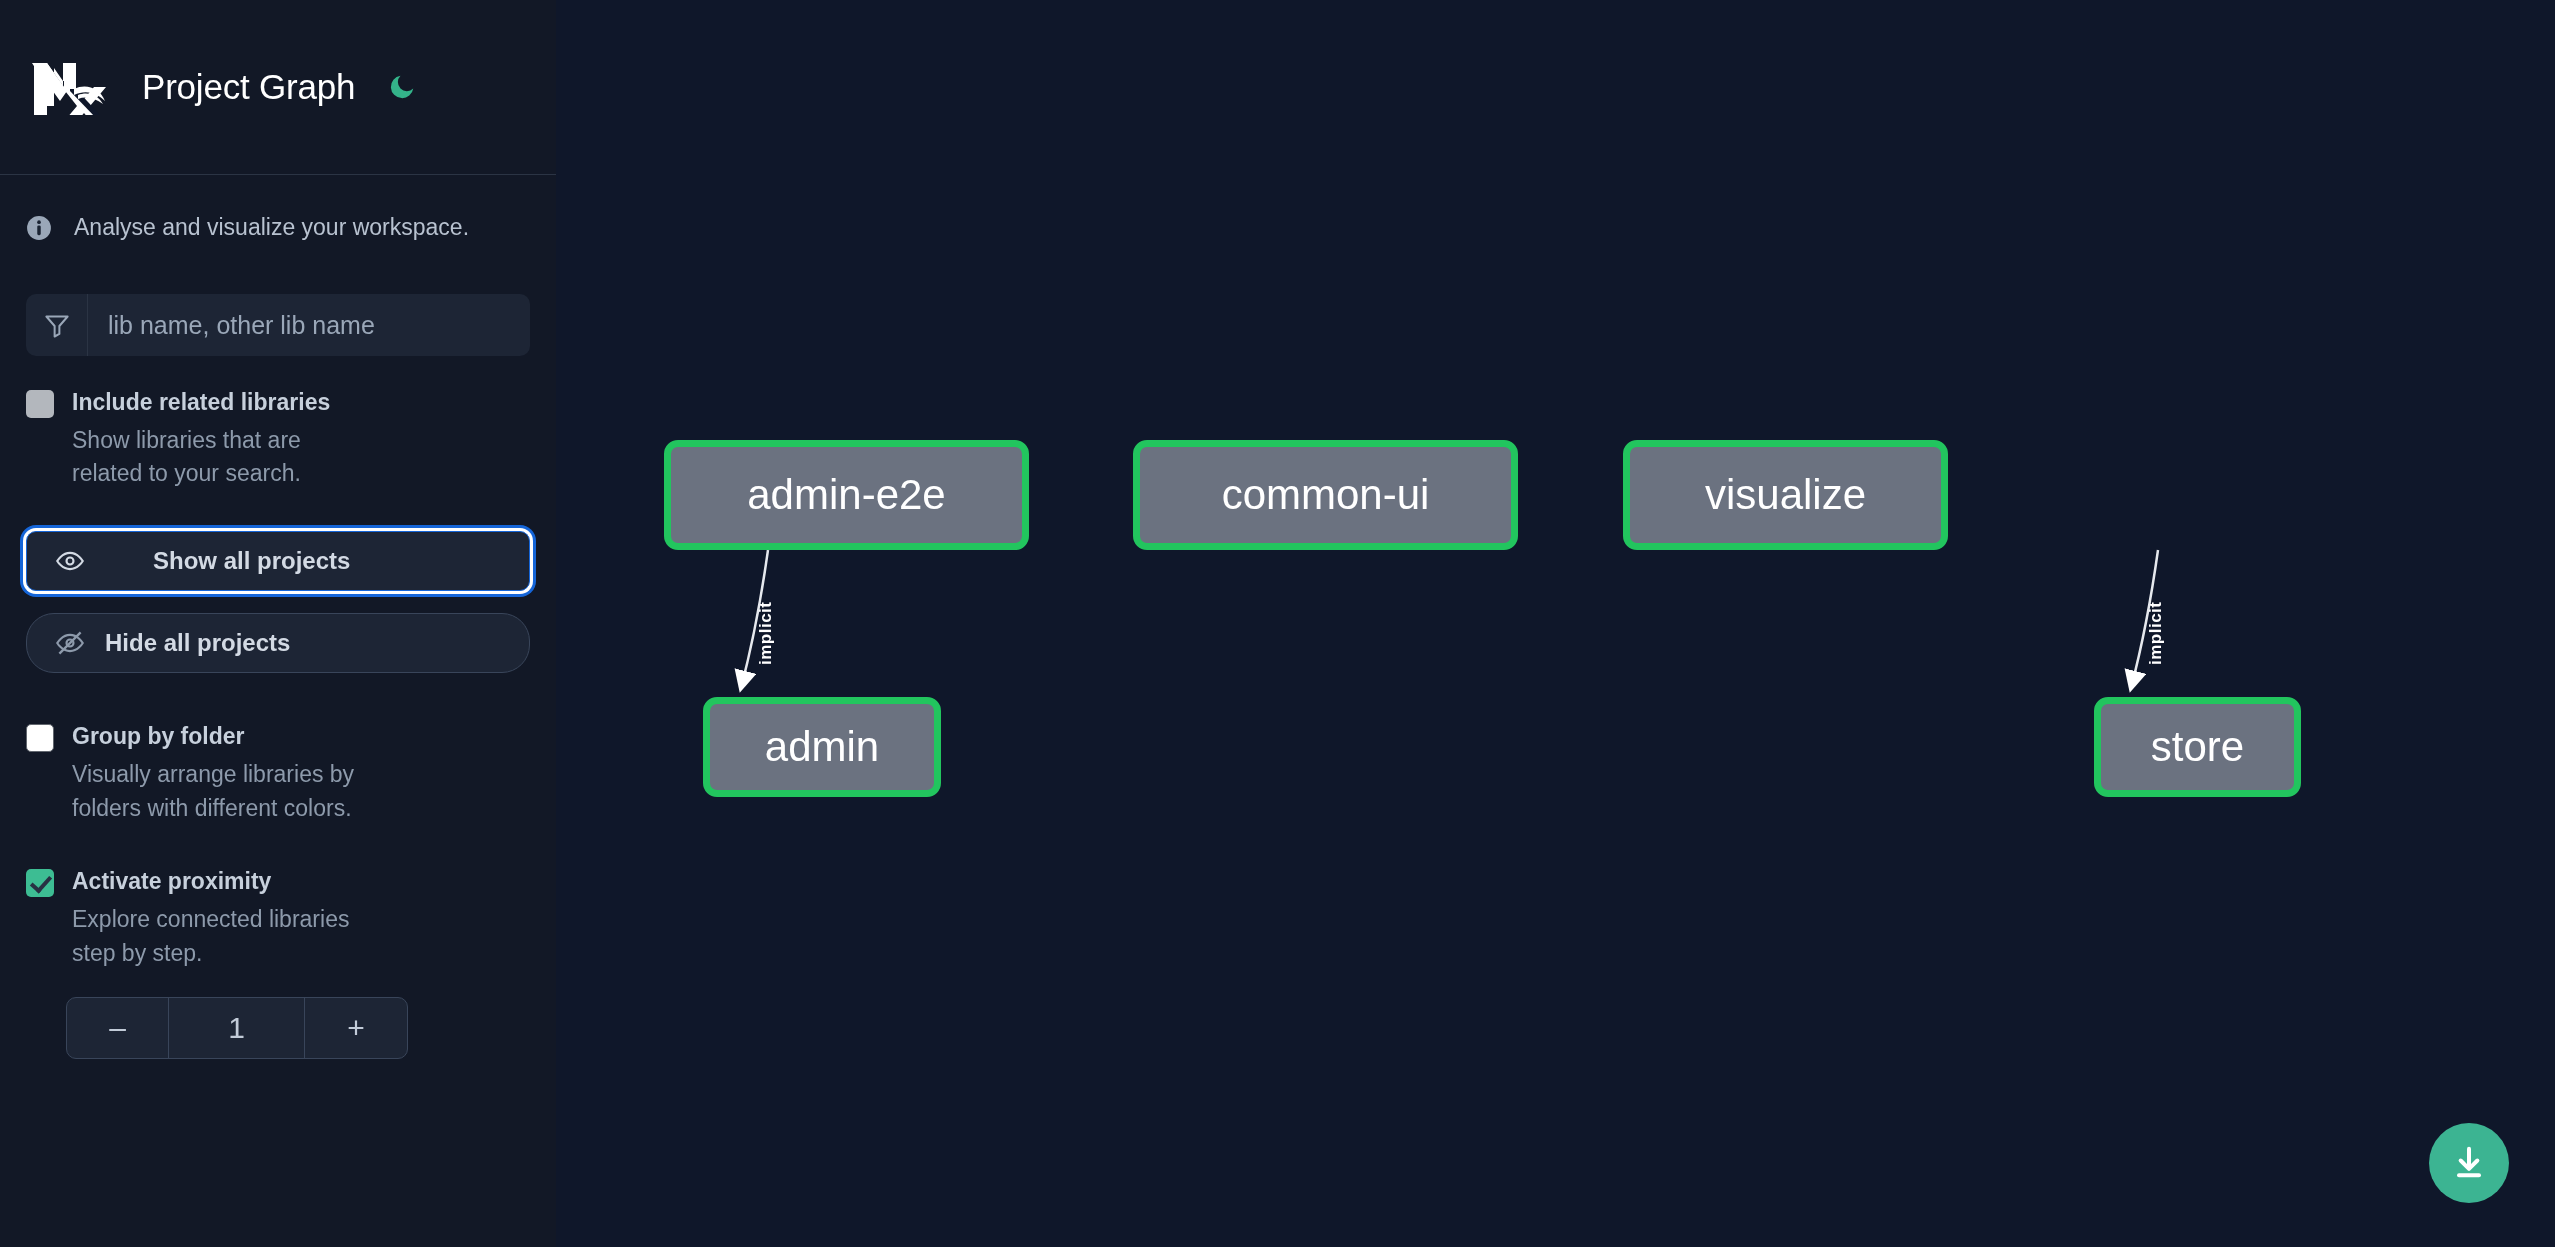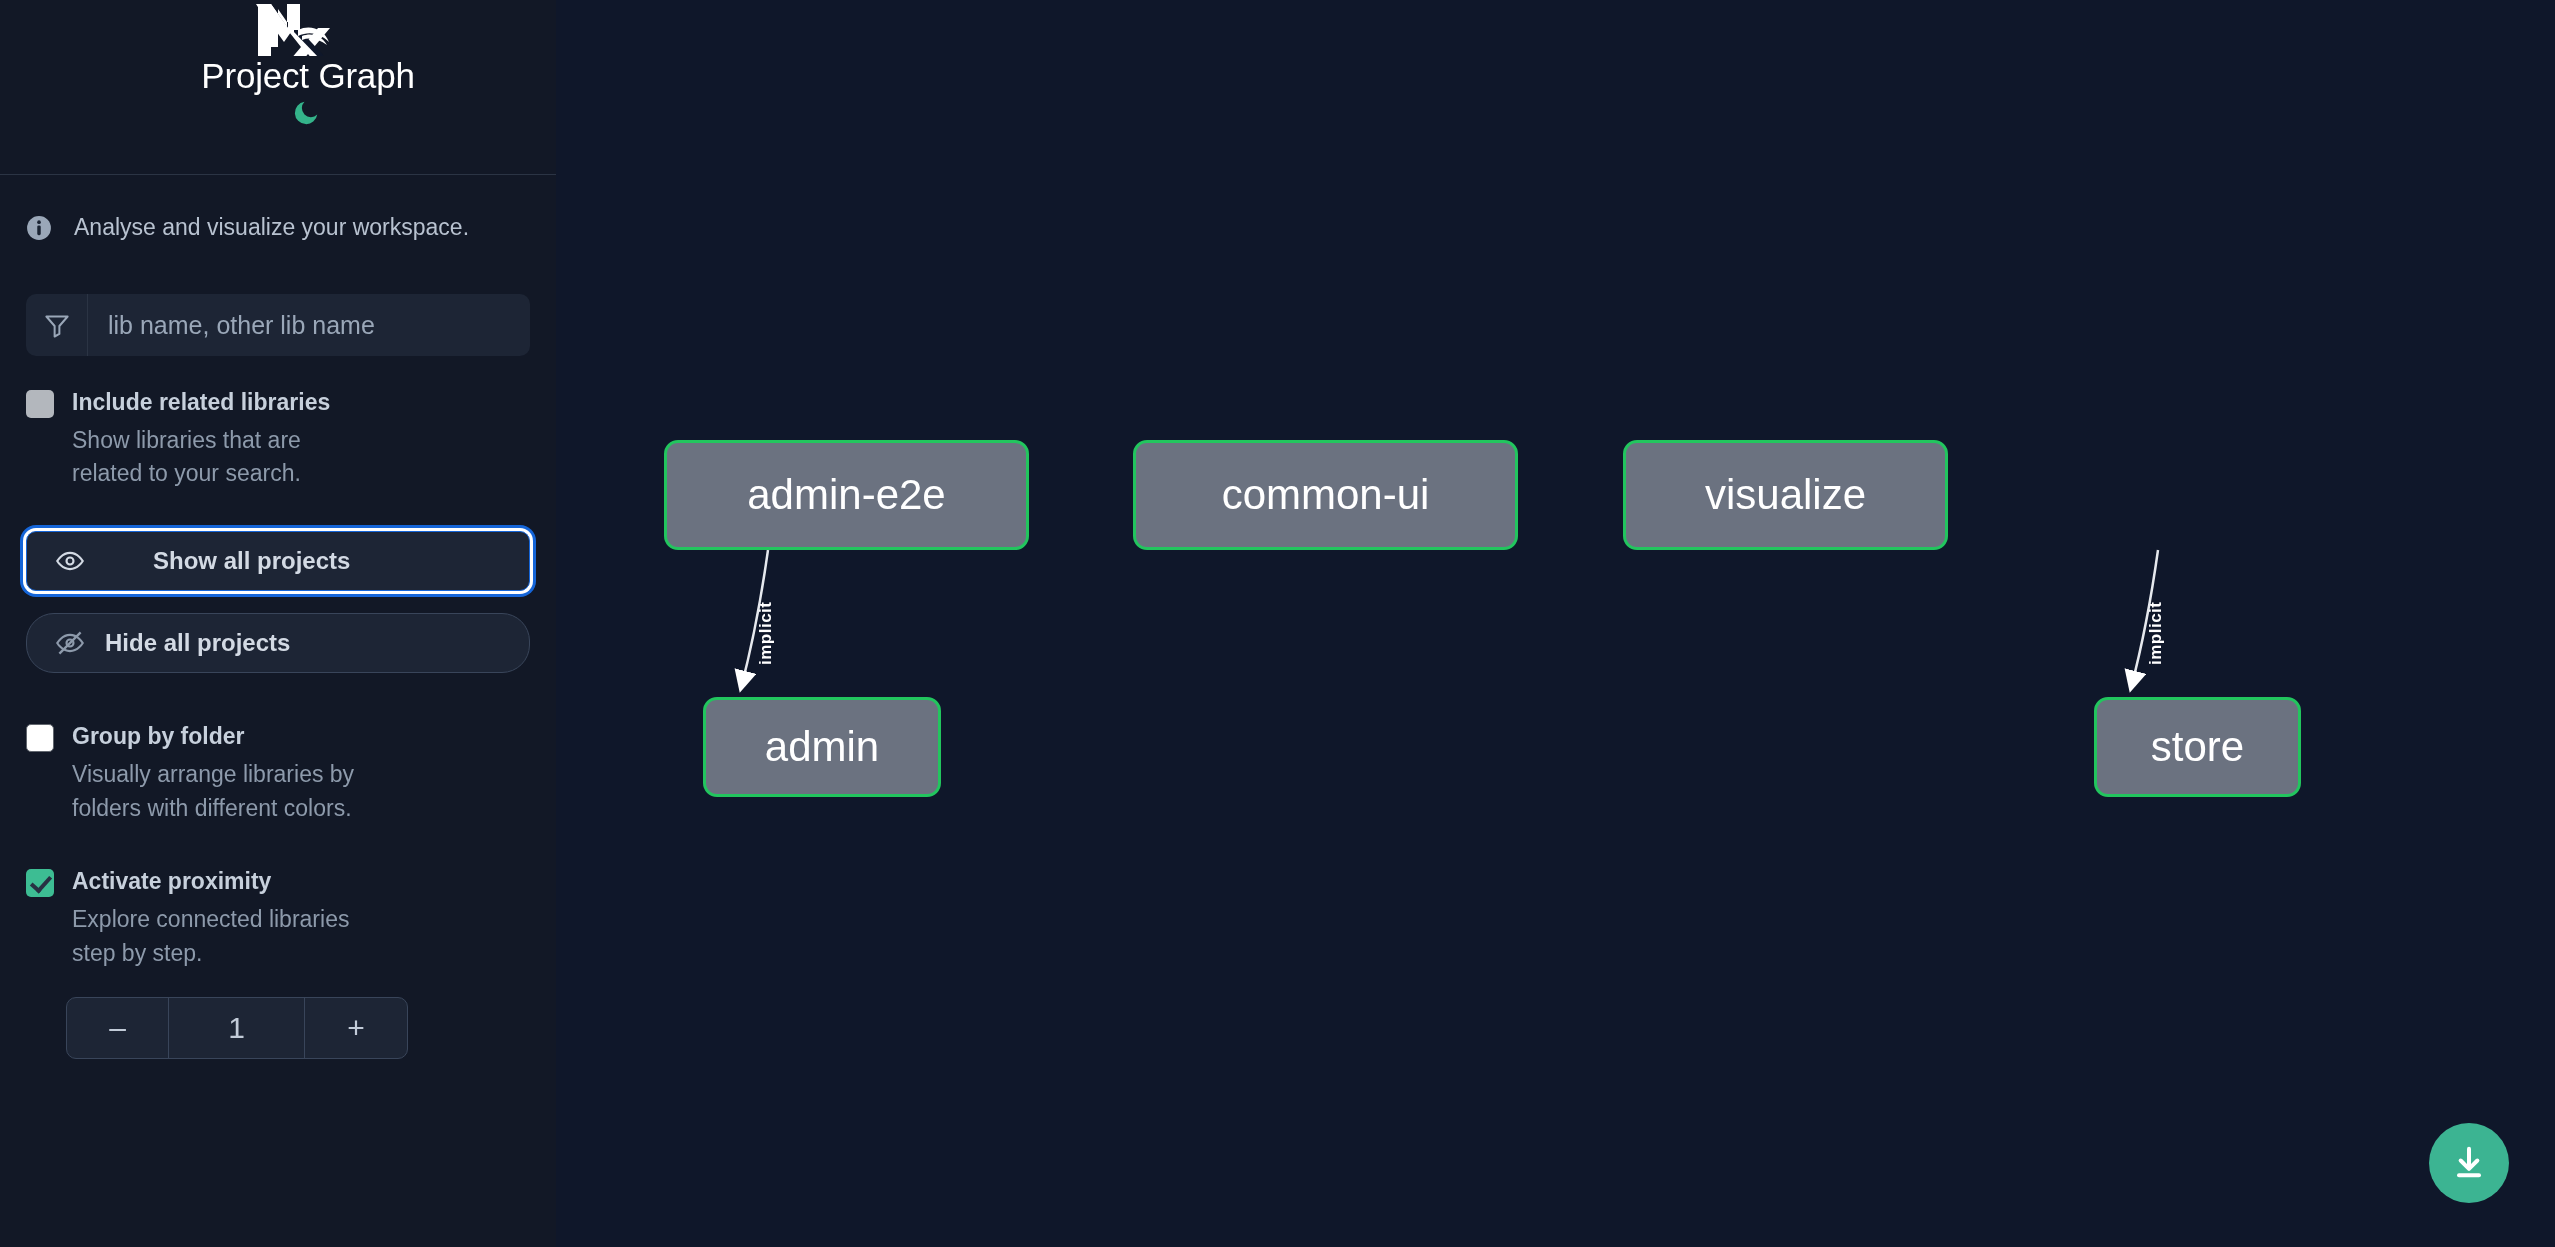--- a/index.html
+++ b/index.html
@@ -17,21 +17,20 @@
     width: 556px; height: 1247px;
     background: #121826;
     flex: 0 0 556px;
     overflow: hidden;
   }
   .sidebar-header {
     height: 175px;
     display: flex; align-items: center;
     padding-left: 26px;
     border-bottom: 1px solid #2b3444;
-    flex-direction: column;
   }
   .nx-logo { width: 82px; height: 56px; flex: 0 0 auto; }
   .app-title {
     margin-left: 34px;
     font-size: 35px;
     font-weight: 500;
     color: #ffffff;
     letter-spacing: -0.2px;
     white-space: nowrap;
   }
@@ -176,21 +175,21 @@
   .graph {
     position: relative;
     flex: 1 1 auto;
     height: 1247px;
     background: #0f172a;
     overflow: hidden;
   }
   .node {
     position: absolute;
     background: #6b7280;
-    border: 3px solid #22c55e;
+    border: 7px solid #22c55e;
     border-radius: 14px;
     display: flex; align-items: center; justify-content: center;
     color: #ffffff;
     font-size: 42px;
     font-weight: 400;
     cursor: pointer;
     white-space: nowrap;
   }
   .edge-label {
     position: absolute;

